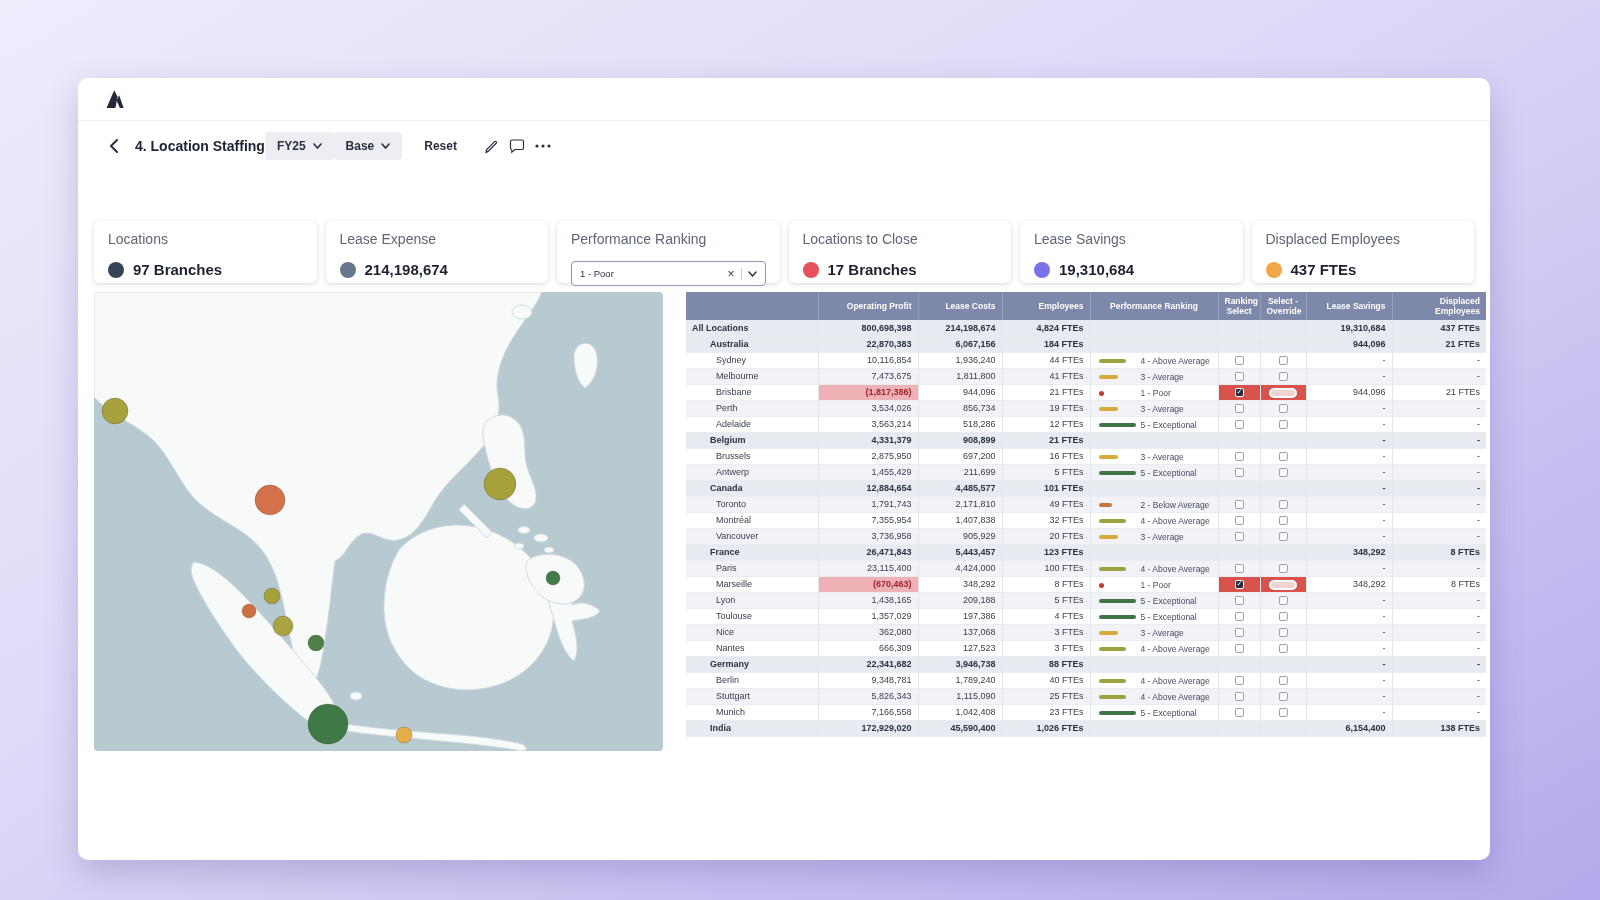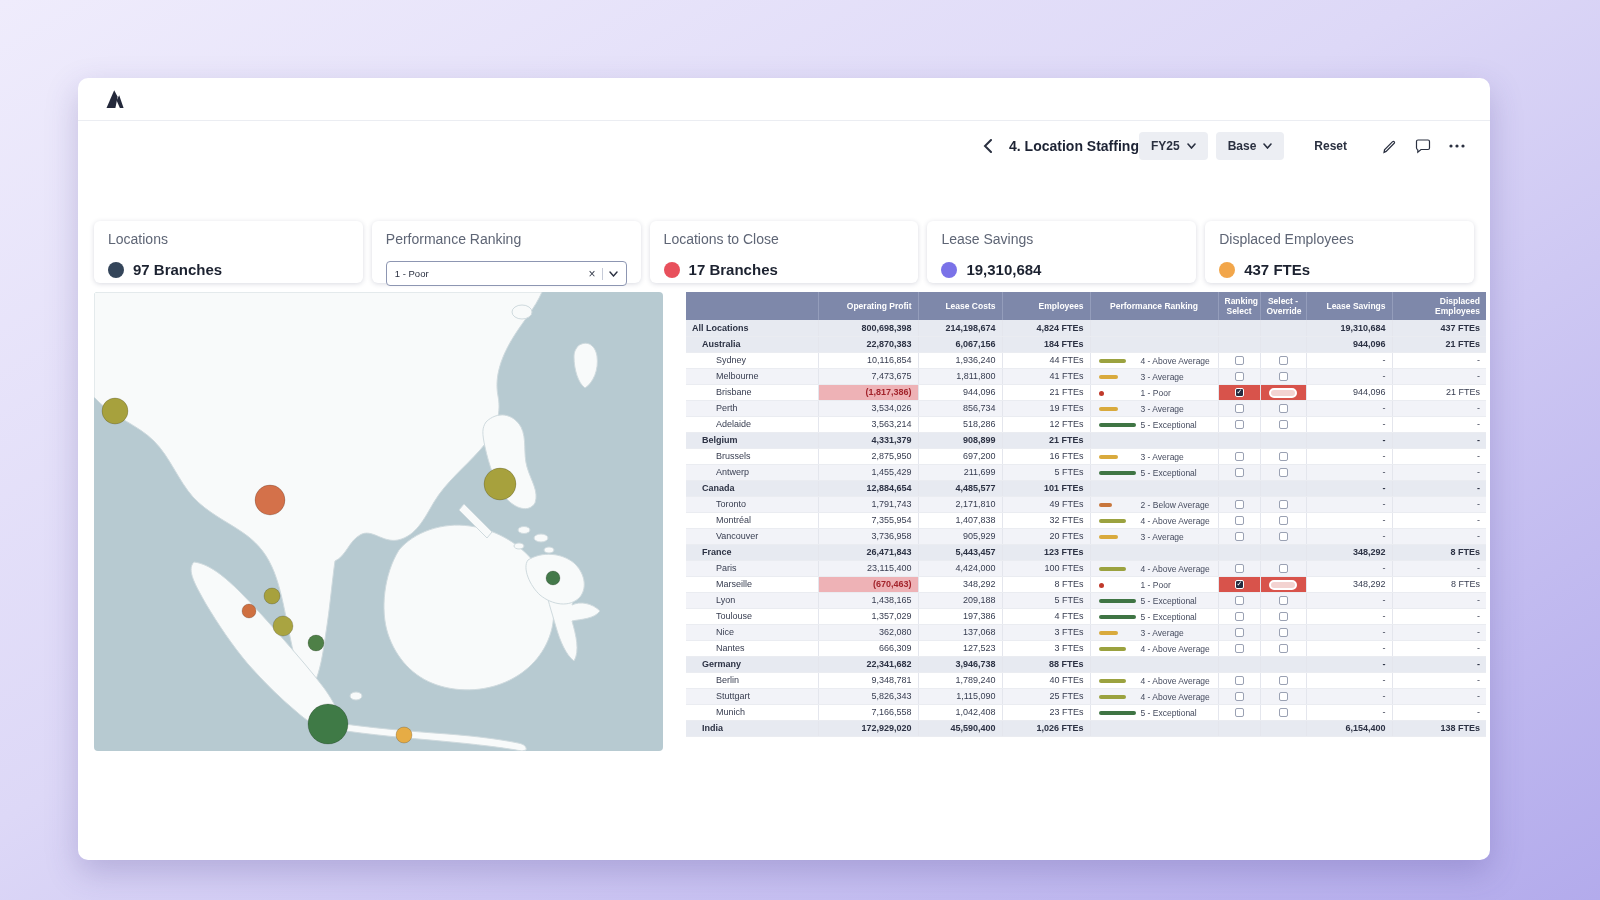--- a/index.html
+++ b/index.html
@@ -1,23 +1,23 @@
 <!DOCTYPE html>
 <html><head>
 <meta charset="utf-8">
 <style>
   *{box-sizing:border-box;margin:0;padding:0}
   html,body{width:1600px;height:900px}
   body{font-family:"Liberation Sans",sans-serif;background:linear-gradient(150deg,#efecfc 0%,#ddd8f7 45%,#b3abec 100%);position:relative;overflow:hidden}
   .dashboard{position:absolute;left:78px;top:78px;width:1412px;height:782px;background:#fff;border-radius:10px;box-shadow:0 12px 32px rgba(70,60,140,.25);overflow:hidden}
   .logobar{height:43px;display:flex;align-items:center;padding:0 26px;border-bottom:1px solid #ebedf2}
-  .pagehead{height:50px;display:flex;align-items:center;justify-content:flex-end;padding:0 20px}
+  .pagehead{height:50px;display:flex;align-items:center;justify-content:flex-start;padding:0 26px}
   .ph-left{display:flex;align-items:center;gap:12px}
   .title{font-size:14px;font-weight:700;color:#1d2334}
-  .ph-right{display:flex;align-items:center;gap:8px}
+  .ph-right{display:flex;align-items:center;}
   .btn{display:flex;align-items:center;gap:7px;background:#eceef3;border:none;border-radius:4px;padding:7px 12px;font-size:12px;font-weight:600;color:#2a3040;font-family:inherit;cursor:pointer}
   .reset{background:none;font-weight:700;margin:0 10px}
   .iconbtn{background:none;border:none;padding:5px;cursor:pointer;display:flex;align-items:center}
   .kpirow{margin:50px 16px 0;display:flex;gap:9px}
   .kpi{flex:1;background:#fff;border-radius:6px;box-shadow:0 1px 5px rgba(45,50,90,.18);padding:10px 14px;height:62px}
   .kpi-label{font-size:14px;color:#5e6575;margin-bottom:14px}
   .kpi-value{display:flex;align-items:center;gap:9px;font-size:15px;font-weight:700;color:#1c2230}
   .dot{width:16px;height:16px;border-radius:50%;flex:none}
   .dropdown{display:flex;align-items:center;justify-content:space-between;border:1px solid #8d96b2;border-radius:4px;height:25px;padding:0 8px;margin-top:1px;cursor:pointer;background:#fff}
   .dd-value{font-size:9.5px;color:#2a3040}
@@ -43,21 +43,21 @@
   td.selbg{background:#d8534b !important}
   .cb.on{background:#252b3f;border-color:#fff;position:relative}
   .cb.on::after{content:"\2713";color:#fff;font-size:7px;position:absolute;left:1px;top:-1px}
   .pill{display:inline-block;width:28px;height:10px;border-radius:5px;background:#f3d3d1;border:2px solid #fff;vertical-align:middle;cursor:pointer}
   .rwrap{display:inline-block;width:42px;vertical-align:middle;text-align:left}
   .rbar{display:inline-block;height:4px;border-radius:2px;vertical-align:middle}
   .rbar.rdot{width:5px;height:5px;border-radius:50%}
   .rlbl{font-size:8.5px;color:#454b5e;vertical-align:middle}
   td.rankcell{text-align:left;padding-left:8px}
   tr.lv0 td.name{padding-left:6px}
-  tr.lv1 td.name{padding-left:16px}
+  tr.lv1 td.name{padding-left:24px}
   tr.lv2 td.name{padding-left:30px}
 </style>
 </head>
 <body>
 
 <div class="dashboard">
 
   <div class="logobar">
     <svg width="22" height="22" viewBox="0 0 22 22">
       <path d="M2.5 20 L10.2 2.2 L13.6 8.8 L11.4 20 Z" fill="#23283a"></path>
@@ -107,20 +107,27 @@
       </button>
     </div>
   </div>
 
   <div class="kpirow">
     <div class="kpi">
       <div class="kpi-label">Locations</div>
       <div class="kpi-value">
           <span class="dot" style="background: rgb(52, 69, 90);"></span>
           <span>97 Branches</span>
+        </div>
+    </div>
+    <div class="kpi">
+      <div class="kpi-label">Lease Expense</div>
+      <div class="kpi-value">
+          <span class="dot" style="background: rgb(103, 120, 142);"></span>
+          <span>214,198,674</span>
         </div>
     </div>
     <div class="kpi">
       <div class="kpi-label">Performance Ranking</div>
       <div class="dropdown">
         <span class="dd-value">1 - Poor</span>
         <span class="dd-icons">
           <span class="dd-clear">×</span>
           <span class="dd-sep"></span>
           <svg width="9" height="6" viewBox="0 0 9 6">

